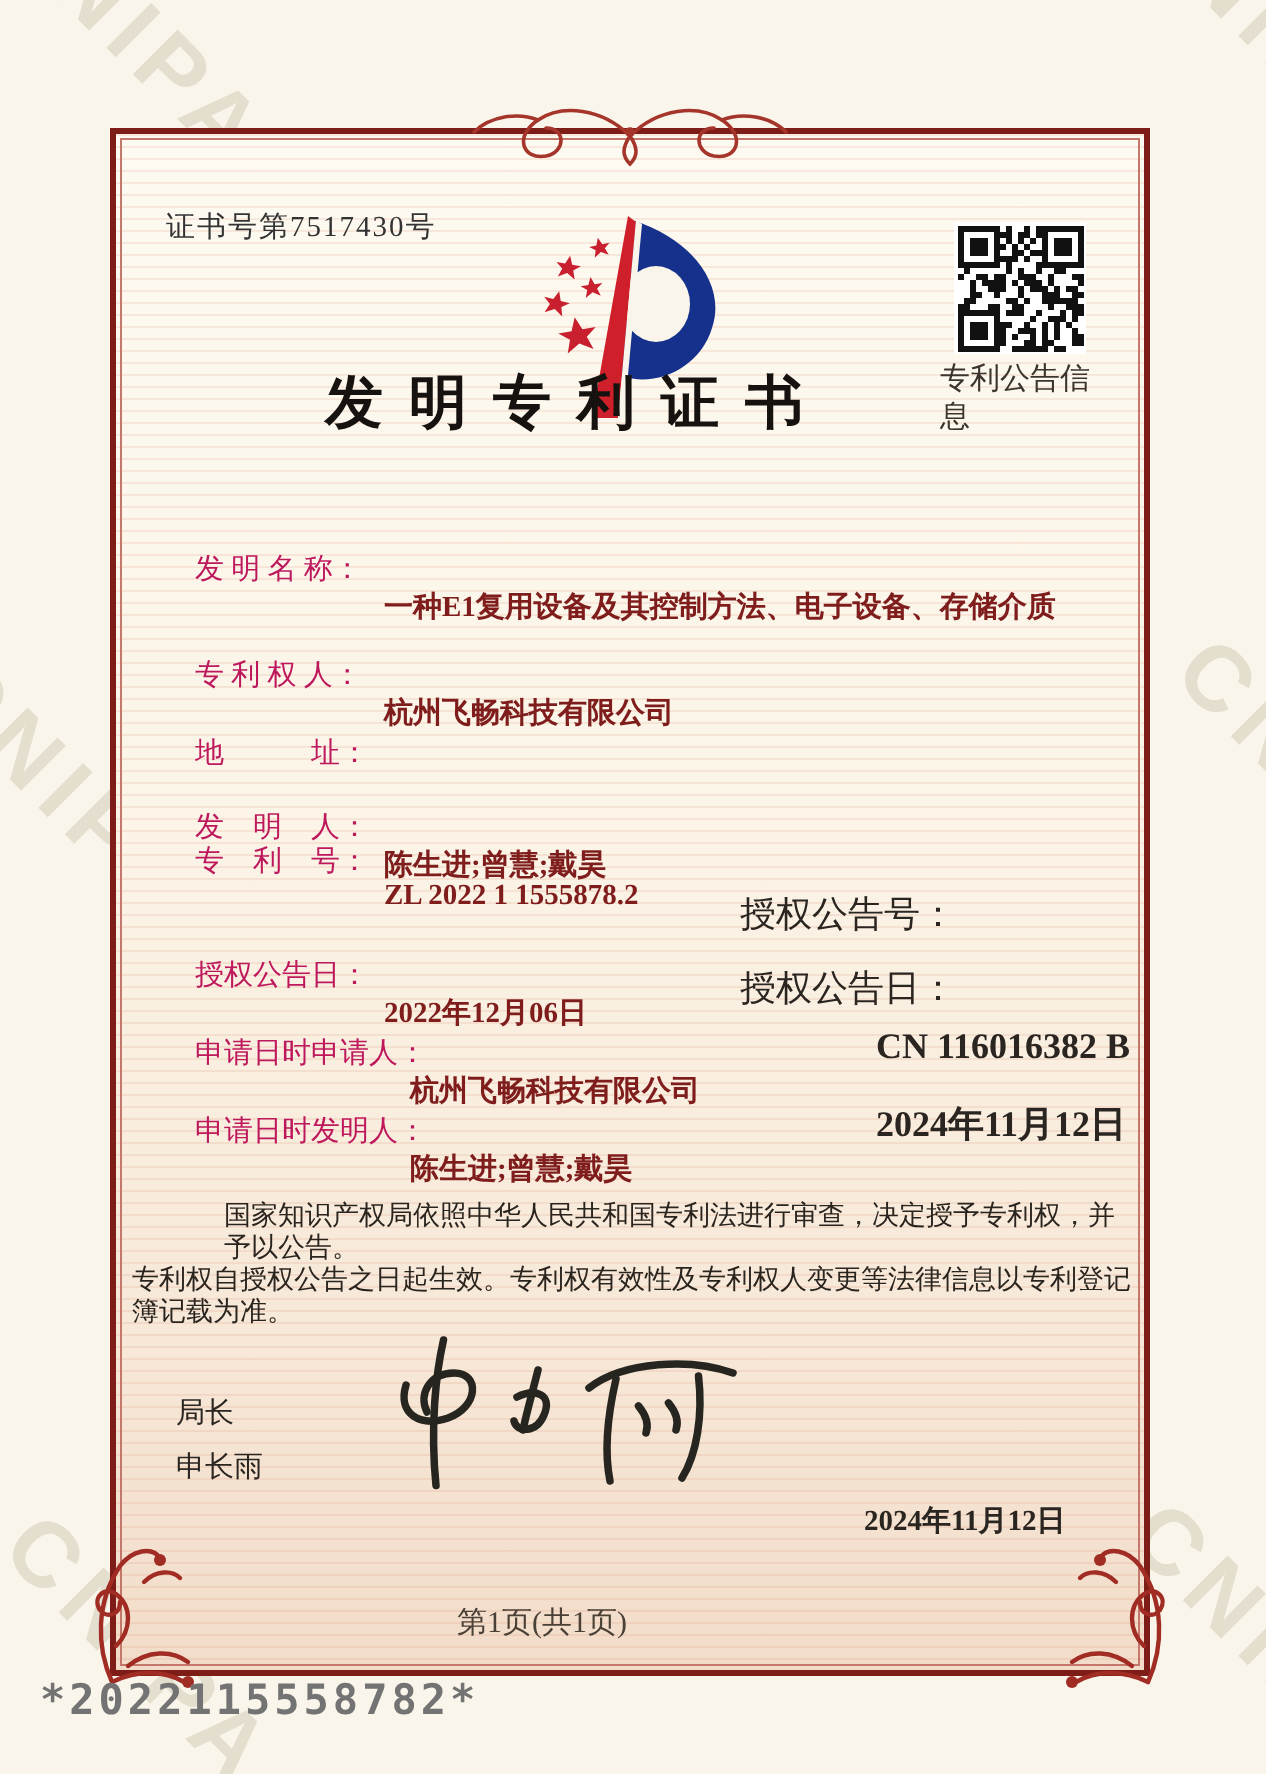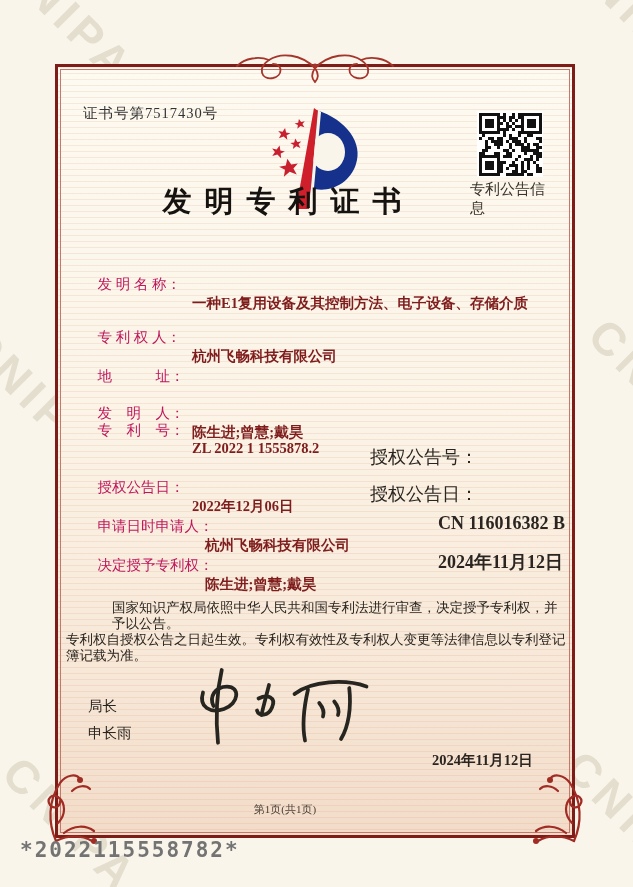--- a/index.html
+++ b/index.html
@@ -71,21 +71,21 @@
   }
   .body-par .l1{ padding-left:46px; }
   
   .sig-title{ position:absolute; left:88px; top:697px; font-size:14.5px; }
   .sig-name{ position:absolute; left:88px; top:724px; font-size:14.5px;text-align:center; }
   .sig-svg{ position:absolute; left:178px; top:664px; }
   .issue-date{ position:absolute; left:432px; top:751px; font-size:14.5px; font-weight:600; }
   
   .page-info{
     position:absolute; left:0; top:802px; width:542px; text-align:center;
-    font-size:11px; color:#4a4036;padding-left:14px;
+    font-size:15px; color:#4a4036;
   }
   .barcode-text{
     position:absolute; left:20px; top:838px;
     font-family:"DejaVu Sans Mono", monospace; font-weight:bold;
     font-size:21px; letter-spacing:2px; color:#737373;
   }
 </style>
 </head>
 <body>
 
@@ -434,21 +434,21 @@
   </div>
   <div class="col2" style="top:461px;">
     <span class="lbl">授权公告日：</span>
     <span class="val">2024年11月12日</span>
   </div>
   <div class="row" style="top:500px;">
     <span class="lbl">申请日时申请人：</span>
     <span class="val" style="left:102px;">杭州飞畅科技有限公司</span>
   </div>
   <div class="row" style="top:539px;">
-    <span class="lbl">决定授予专利权：</span>
+    <span class="lbl">申请日时发明人：</span>
     <span class="val" style="left:102px;">陈生进;曾慧;戴昊</span>
   </div>
 
   <div class="body-par">
     <div class="l1">国家知识产权局依照中华人民共和国专利法进行审查，决定授予专利权，并予以公告。</div>
     <div class="l2">专利权自授权公告之日起生效。专利权有效性及专利权人变更等法律信息以专利登记簿记载为准。</div>
   </div>
 
   <div class="sig-title">局长</div>
   <div class="sig-name">申长雨</div>

